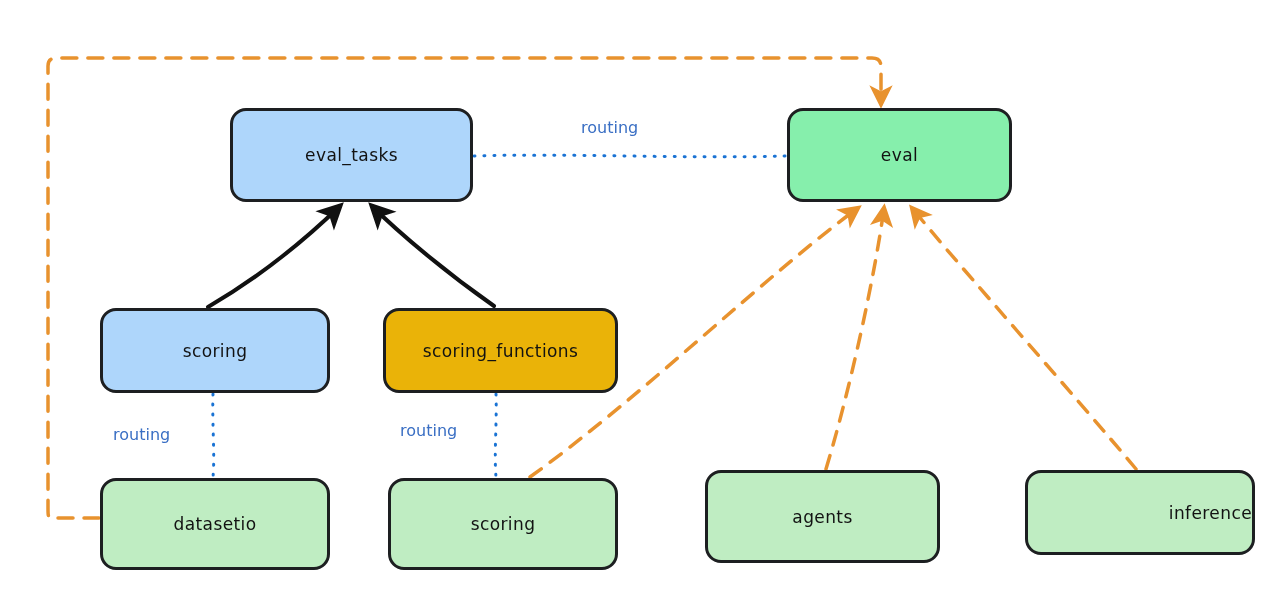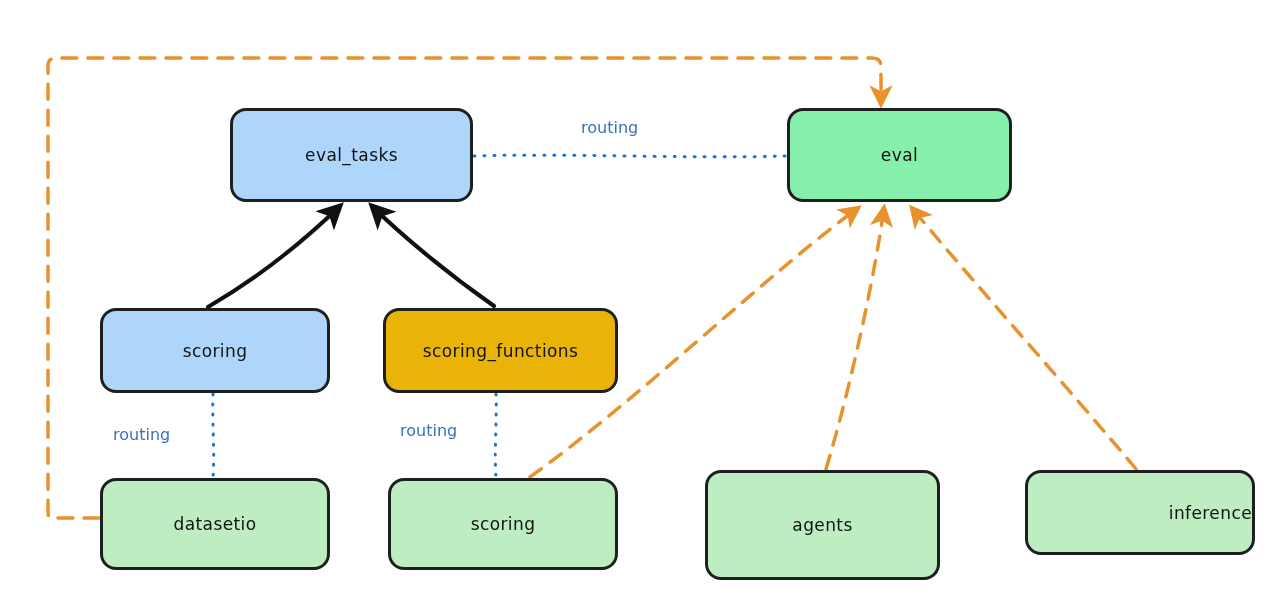--- a/index.html
+++ b/index.html
@@ -104,21 +104,21 @@
   </div>
 
   <div class="node" style="left:100px; top:478px; width:230px; height:92px; background:#bfedc2;">
     <span class="node-label">datasetio</span>
   </div>
 
   <div class="node" style="left:388px; top:478px; width:230px; height:92px; background:#bfedc2;">
     <span class="node-label">scoring</span>
   </div>
 
-  <div class="node" style="left:705px; top:470px; width:235px; height:110px; background:#bfedc2;">
+  <div class="node" style="left:705px; top:470px; width:235px; height:93px; background:#bfedc2;">
     <span class="node-label">agents</span>
   </div>
 
   <div class="node" style="left:1025px; top:470px; width:230px; height:85px; background:#bfedc2;justify-content:flex-end;">
     <span class="node-label">inference</span>
   </div>
 
   <div class="edge-label" style="left:578px; top:118px;">routing</div>
 
   <div class="edge-label" style="left:110px; top:425px;">routing</div>

